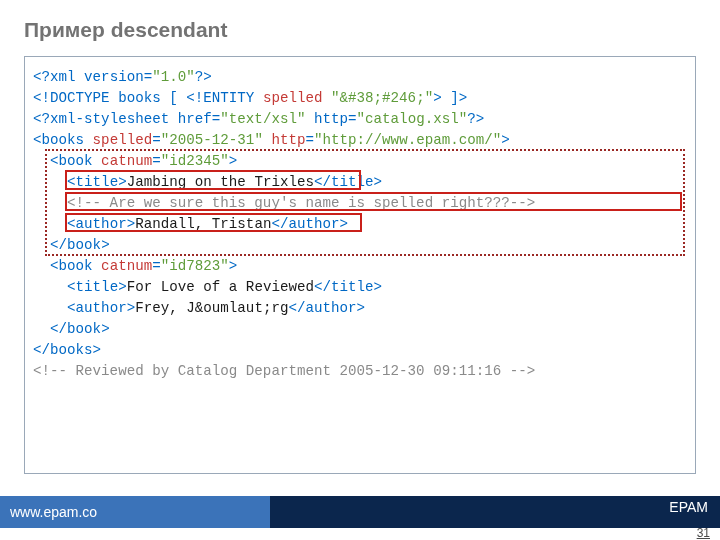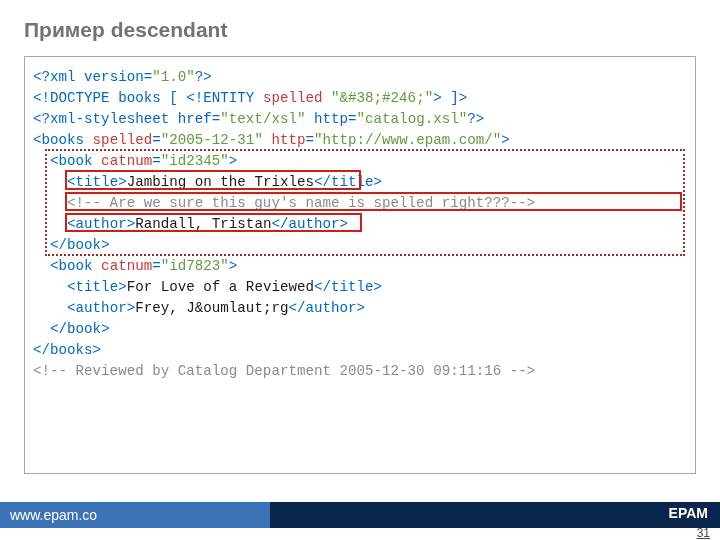--- a/index.html
+++ b/index.html
@@ -46,21 +46,21 @@
   .hl-box {
     position: absolute;
     border: 2px solid #c9201a;
     pointer-events: none;
   }
   .footer {
     position: absolute;
     left: 0;
     bottom: 12px;
     width: 100%;
-    height: 26px;
+    height: 32px;
     display: flex;
   }
   .footer-left {
     width: 270px;
     background: #3b73b9;
     color: #fff;
     font-size: 14px;
     font-family: Arial, sans-serif;
     display: flex;
     align-items: center;
@@ -70,21 +70,21 @@
     flex: 1;
     background: #0b264d;
     position: relative;
   }
   .footer-logo {
     position: absolute;
     right: 12px;
     top: 3px;
     color: #fff;
     font-size: 14px;
-    font-weight: bold;
+    font-weight: normal;
     font-family: Arial, sans-serif;
   }
   .page-num {
     position: absolute;
     right: 10px;
     bottom: 0px;
     font-size: 12px;
     color: #4a4a4a;
     font-family: Arial, sans-serif;
     text-decoration: underline;

